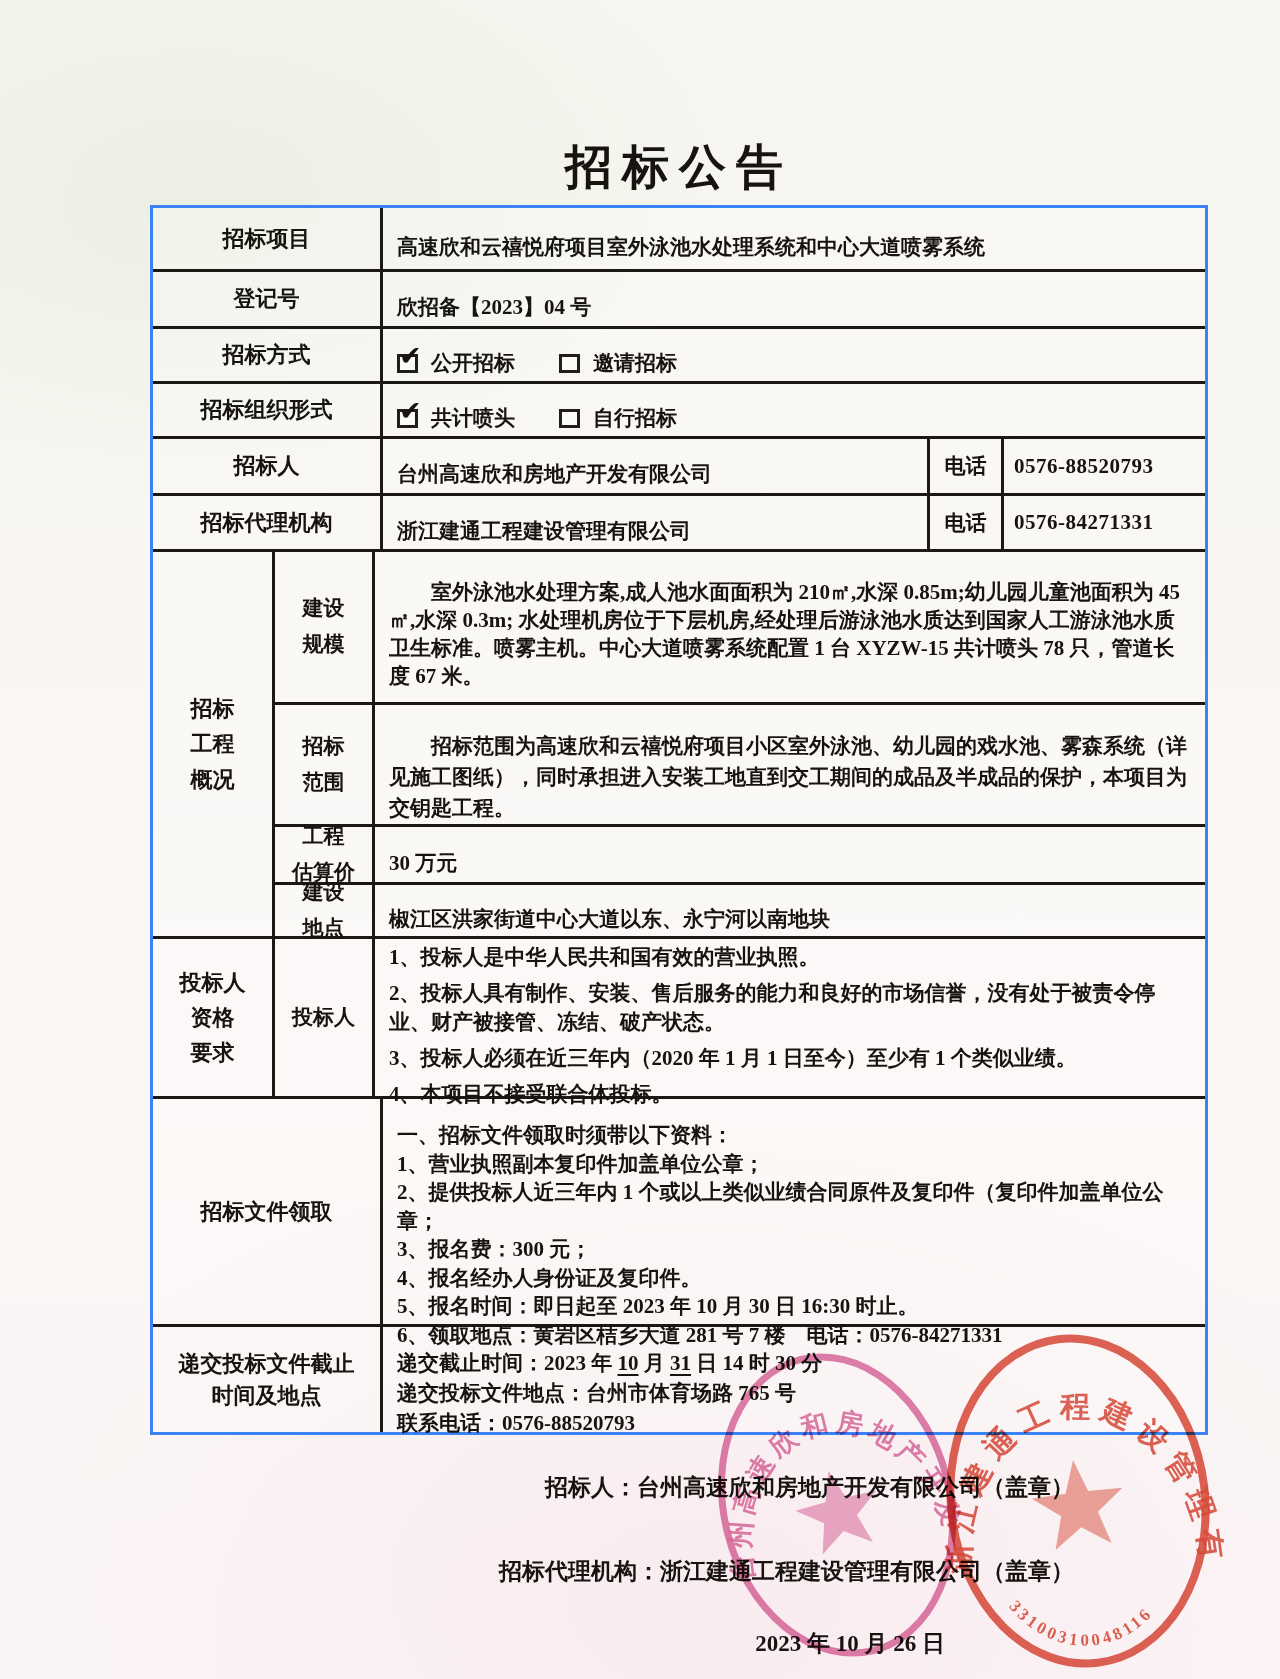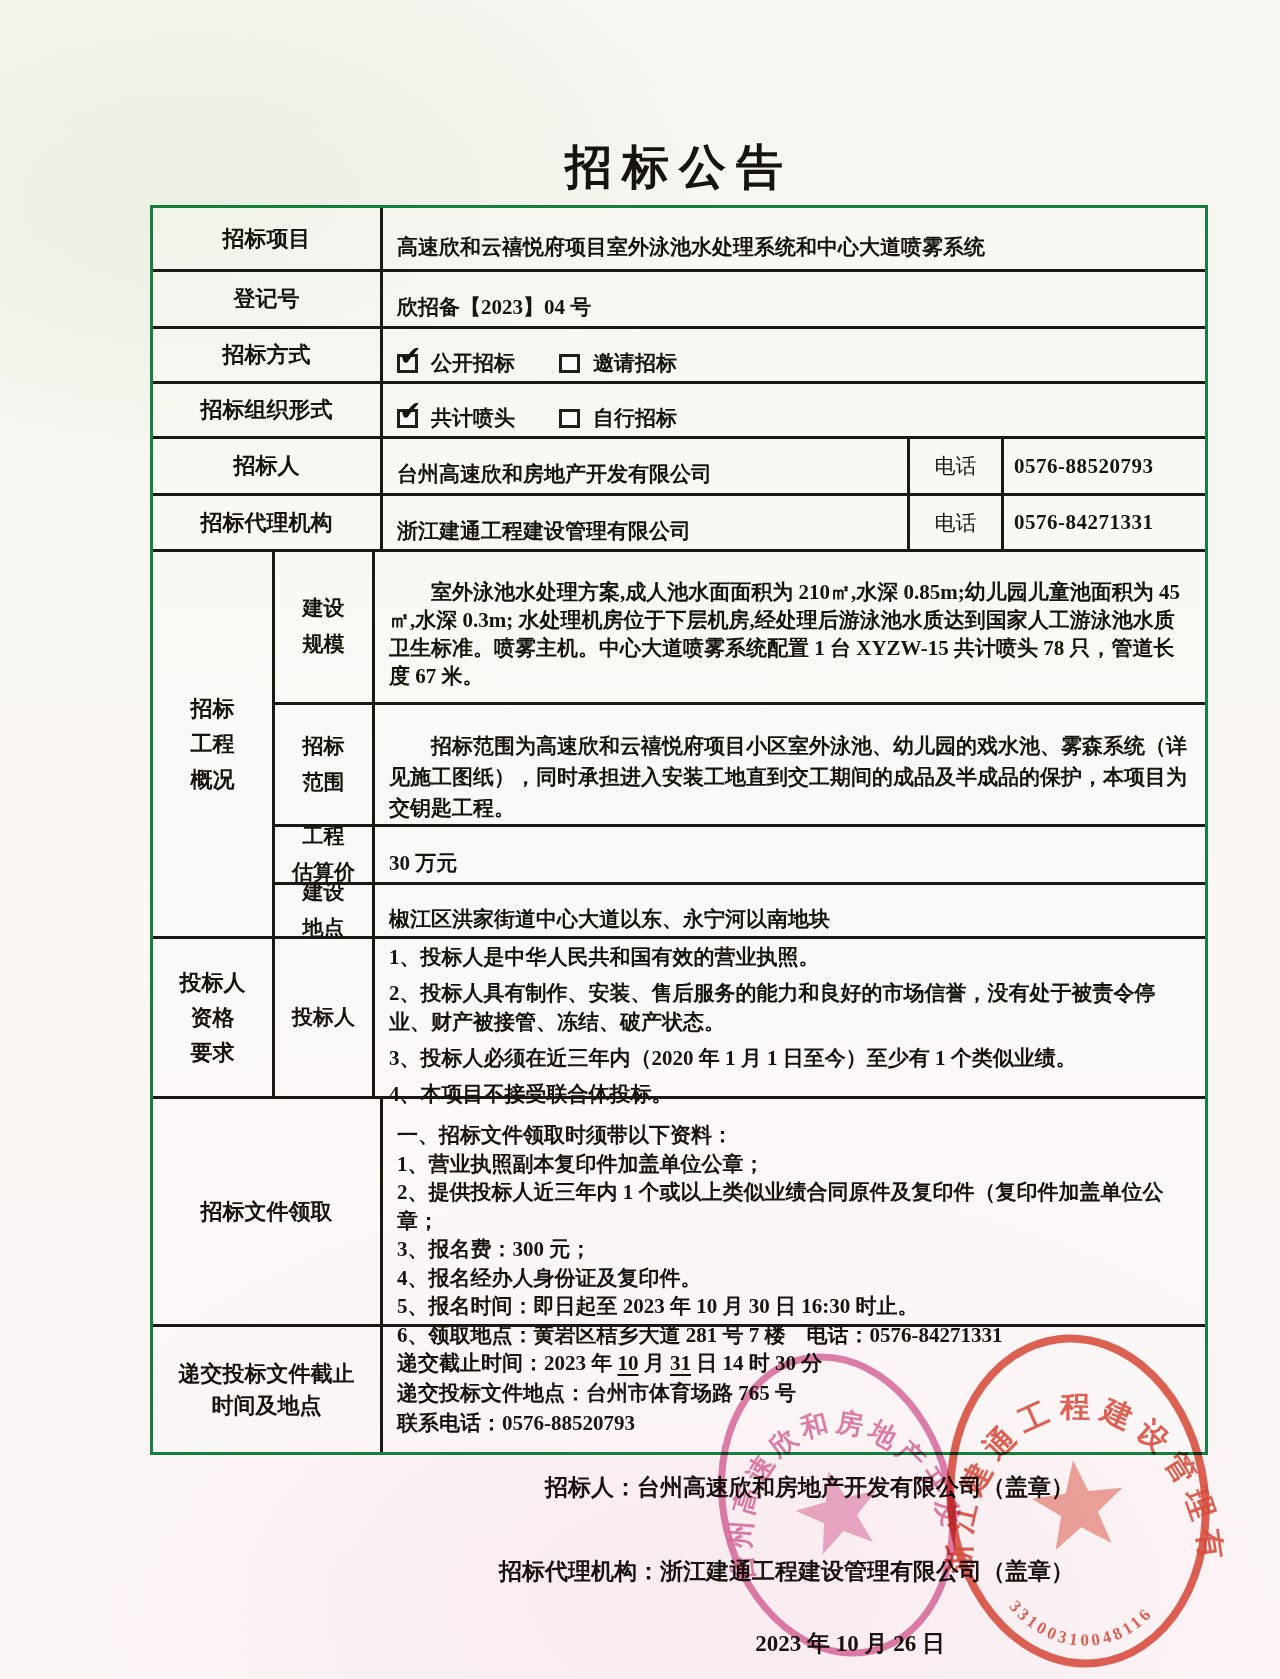--- a/index.html
+++ b/index.html
@@ -13,21 +13,21 @@
       linear-gradient(180deg, #f6f5f0 0%, #faf7f4 55%, #fbf5f6 100%);
     font-family: "Liberation Serif", "DejaVu Serif", serif;
     color: #17140f;
   }
   .title {
     position: absolute; left: 150px; top: 136px; width: 1058px;
     text-align: center; font-size: 47px; font-weight: bold; letter-spacing: 10px;
   }
   .doc-table {
     position: absolute; left: 150px; top: 205px; width: 1058px;
-    border: 3px solid #15803d; background: rgba(255,255,255,.25);
+    border: 3px solid #3b82f6; background: rgba(255,255,255,.25);
   }
   .t-row { display: flex; border-top: 3px solid #1c1813; }
   .t-row.first { border-top: none; }
   .cell-label {
     width: 230px; flex: none; border-right: 3px solid #1c1813;
     display: flex; align-items: center; justify-content: center;
     font-weight: bold; font-size: 22px; text-align: center;
     white-space: pre-line; line-height: 1.45; padding: 4px;
   }
   .cell-outer {
@@ -40,23 +40,23 @@
     width: 100px; flex: none; border-right: 3px solid #1c1813;
     display: flex; align-items: center; justify-content: center;
     font-weight: bold; font-size: 21px; text-align: center;
     white-space: pre-line; line-height: 1.7; padding: 4px;
   }
   .cell-content {
     flex: 1 1 auto; min-width: 0; display: flex; align-items: center;
     padding: 6px 14px; font-size: 21px; font-weight: bold; line-height: 28px; margin-top: 16px;
   }
   .cell-tel {
-    width: 94px; flex: none; border-left: 3px solid #1c1813;
-    display: flex; align-items: center; justify-content: center;
-    font-weight: normal; font-size: 21px;
+    width: 74px; flex: none; border-left: 3px solid #1c1813;
+    display: flex; align-items: center; justify-content: center;
+    font-weight: bold; font-size: 21px;
   }
   .cell-num {
     width: 204px; flex: none; border-left: 3px solid #1c1813;
     display: flex; align-items: center; padding-left: 10px;
     font-weight: bold; font-size: 21px; letter-spacing: .5px;
   }
   .sub-col { flex: 1 1 auto; min-width: 0; display: flex; flex-direction: column; }
   .sub-row { display: flex; border-top: 3px solid #1c1813; }
   .sub-row.first { border-top: none; }
   .para { display: block; text-indent: 2em; }
@@ -203,21 +203,21 @@
         <div>1、营业执照副本复印件加盖单位公章；</div>
         <div>2、提供投标人近三年内 1 个或以上类似业绩合同原件及复印件（复印件加盖单位公章；</div>
         <div>3、报名费：300 元；</div>
         <div>4、报名经办人身份证及复印件。</div>
         <div>5、报名时间：即日起至 2023 年 10 月 30 日 16:30 时止。</div>
         <div>6、领取地点：黄岩区桔乡大道 281 号 7 楼　电话：0576-84271331</div>
       </div>
     </div>
   </div>
 
-  <div class="t-row" style="height:128px">
+  <div class="t-row" style="height:108px">
     <div class="cell-label">递交投标文件截止
 时间及地点</div>
     <div class="cell-content" style="align-items:flex-start;padding-top:5px">
       <div class="lines" style="line-height:30px">
         <div style="line-height:30px"><span>递交截止时间：2023 年 </span><span class="u">10</span><span> 月 </span><span class="u">31</span><span> 日 14 时 30 分</span></div>
         <div style="line-height:30px">递交投标文件地点：台州市体育场路 765 号</div>
         <div style="line-height:30px">联系电话：0576-88520793</div>
       </div>
     </div>
   </div>

